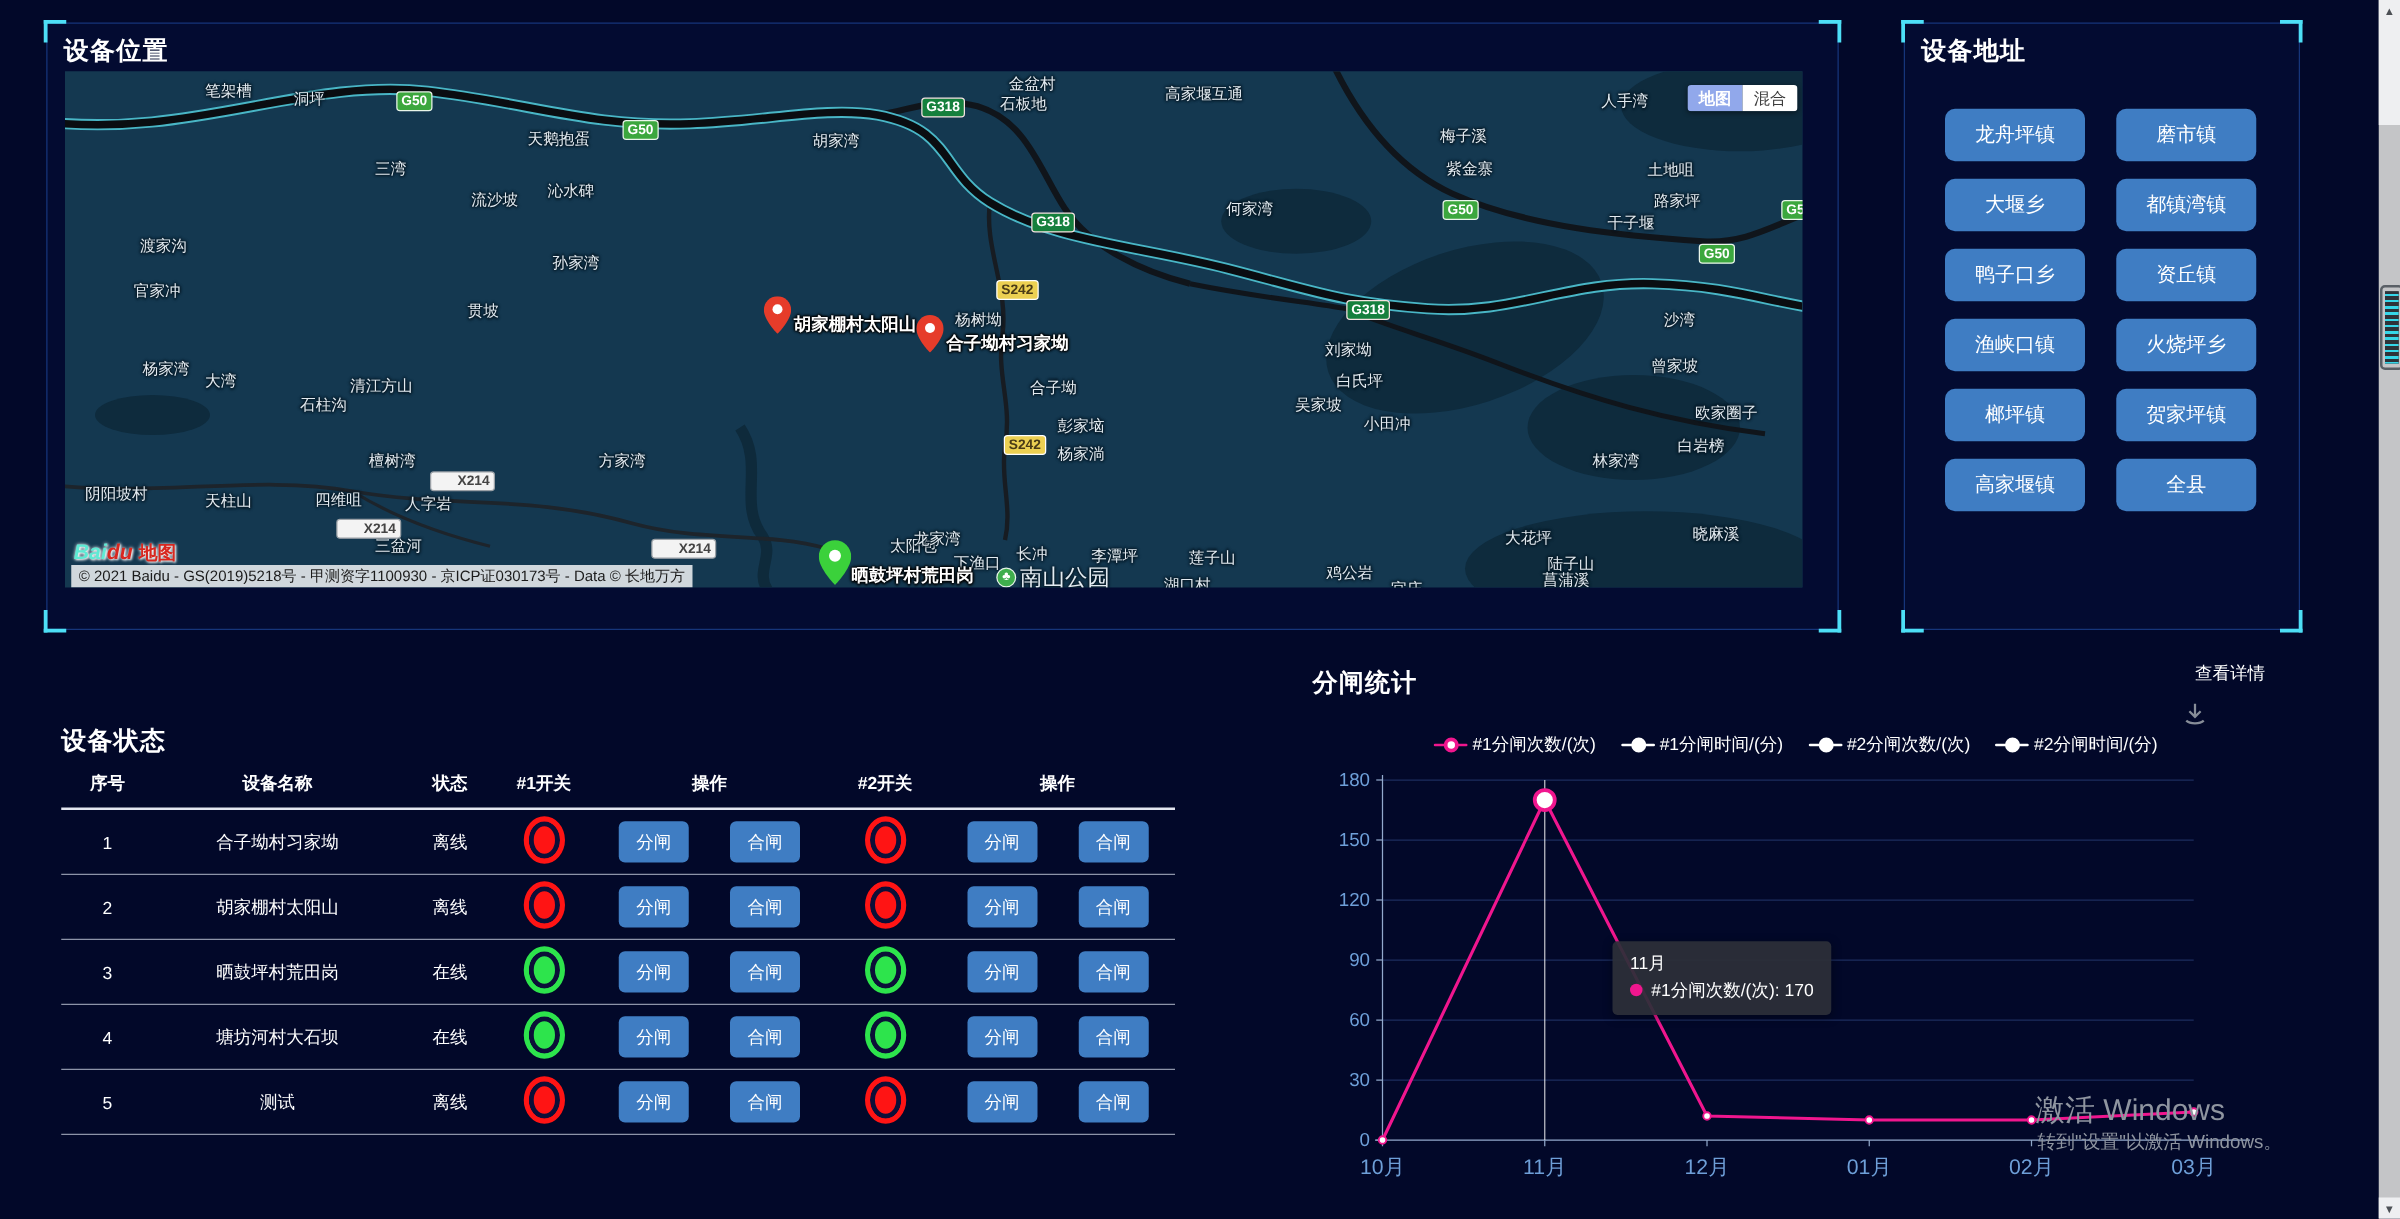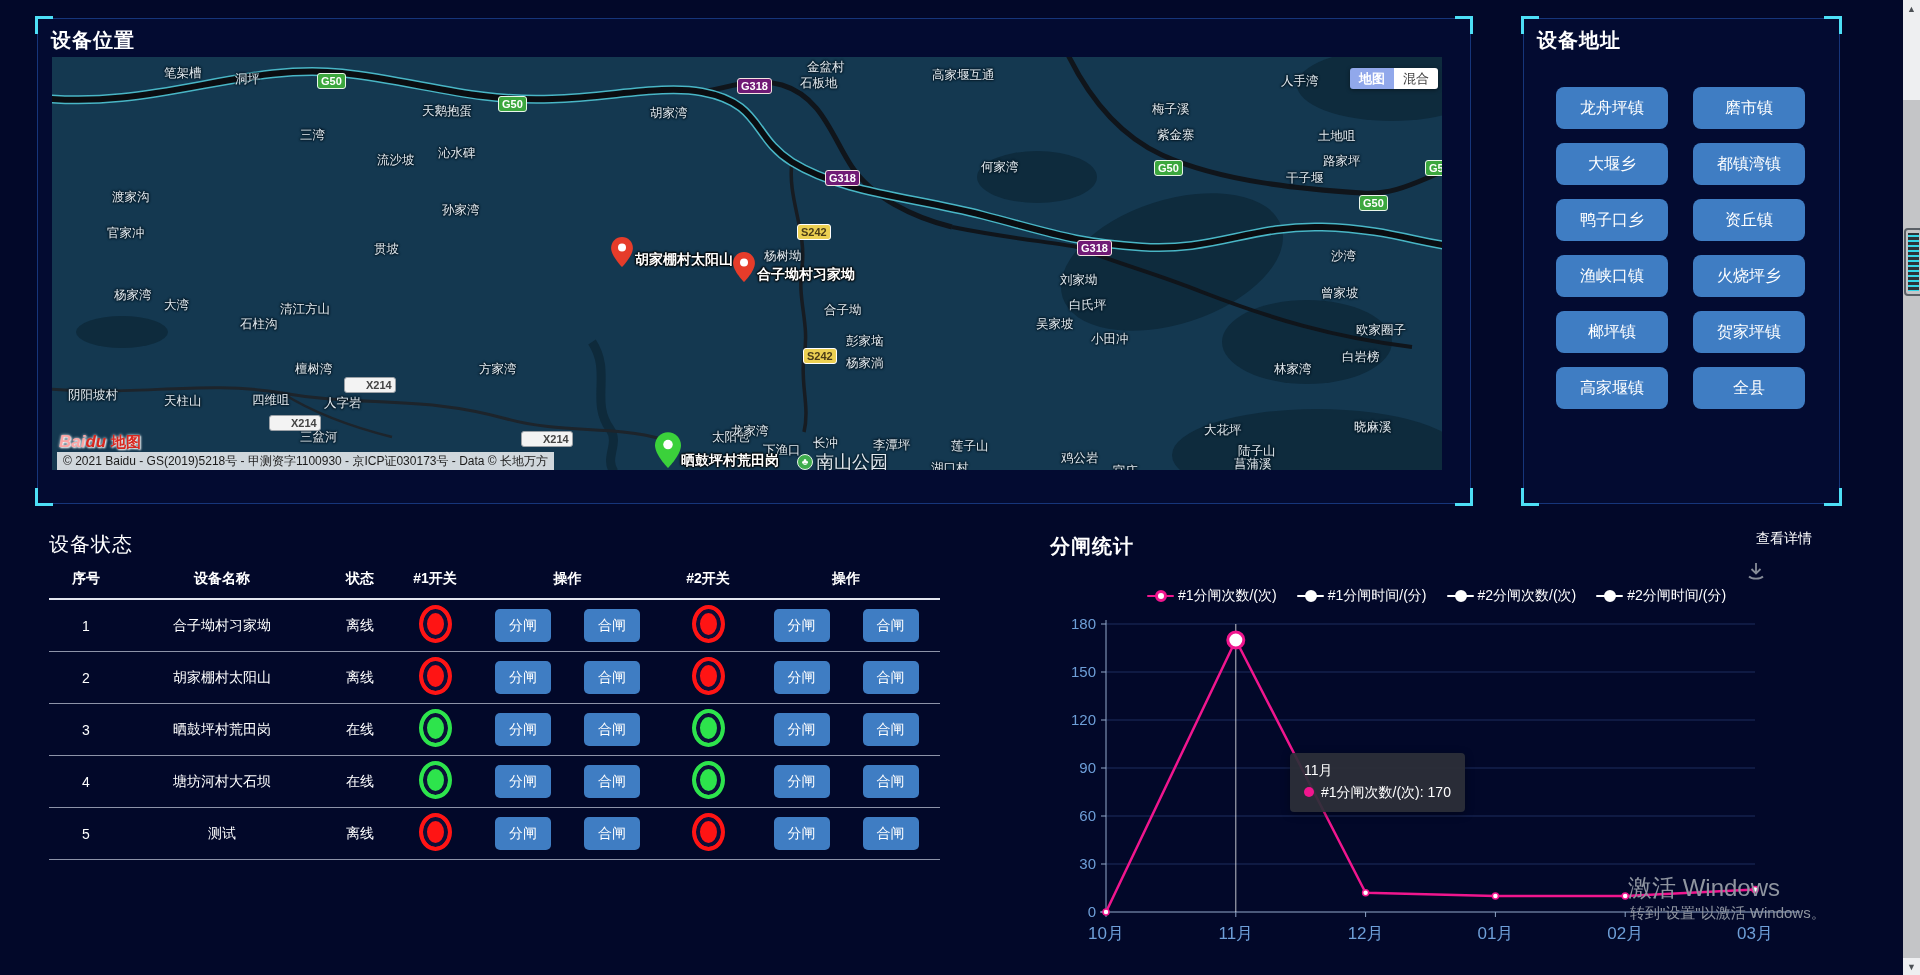--- a/index.html
+++ b/index.html
@@ -16,46 +16,46 @@
   .c-bl{bottom:-3px;left:-3px;border-bottom-width:3px;border-left-width:3px;}
   .c-br{bottom:-3px;right:-3px;border-bottom-width:3px;border-right-width:3px;}
   .panel-title{position:absolute;top:8px;left:13px;font-size:20px;font-weight:bold;letter-spacing:1px;}
   
   #map{position:absolute;left:14px;top:38px;width:1390px;height:413px;background:#143850;overflow:hidden;}
   #map svg.roads{position:absolute;left:0;top:0;}
   .map-label{position:absolute;font-size:12.5px;color:#e3ebf1;white-space:nowrap;
     text-shadow:1px 0 2px #071824,-1px 0 2px #071824,0 1px 2px #071824,0 -1px 2px #071824;}
   .shield{position:absolute;font-size:11px;font-weight:bold;line-height:14px;padding:0 3px;border-radius:3px;white-space:nowrap;}
   .sh-g{background:#3ca73e;color:#fff;border:1px solid #eaf6ea;}
-  .sh-r{background:#701a75;color:#fff;border:1px solid #f6e3e1;}
+  .sh-r{background:#15803d;color:#fff;border:1px solid #f6e3e1;}
   .sh-y{background:#ecd052;color:#4a3b17;border:1px solid #fff;}
   .sh-w{background:#f3f3f3;color:#444;border:1px solid #9aa0a6;padding-left:21px;}
   .pin{position:absolute;}
   .pin-label{position:absolute;font-size:14px;font-weight:bold;color:#fff;white-space:nowrap;
     text-shadow:1px 0 2px #000,-1px 0 2px #000,0 1px 2px #000,0 -1px 2px #000;}
   .map-ctrl{position:absolute;top:11px;right:4px;display:flex;font-size:13px;line-height:17px;
     box-shadow:0 1px 4px rgba(0,0,0,.45);border-radius:3px;overflow:hidden;}
   .map-ctrl .sel{background:#91a8eb;color:#fff;font-weight:bold;padding:2px 9px;cursor:pointer;}
   .map-ctrl .uns{background:#ffffff;color:#3c3c3c;padding:2px 9px;cursor:pointer;}
   .copyright{position:absolute;left:5px;bottom:0;background:rgba(255,255,255,.8);color:#1b1b1b;
     font-size:12px;line-height:16px;padding:1px 6px;white-space:nowrap;}
   .baidu-logo{position:absolute;left:7px;bottom:18px;font-size:17px;font-weight:bold;font-style:italic;white-space:nowrap;
     text-shadow:0 0 3px #fff,1px 1px 2px #fff;}
-  .bd-blue{color:#fca5a5;} .bd-red{color:#d8271f;} .bd-map{color:#d8271f;font-style:normal;font-size:15px;}
+  .bd-blue{color:#5eead4;} .bd-red{color:#d8271f;} .bd-map{color:#d8271f;font-style:normal;font-size:15px;}
   .park{position:absolute;display:flex;align-items:center;gap:3px;}
   .park-ico{width:14px;height:14px;border-radius:50%;background:#3fae4d;border:1px solid #e6f4e8;
     color:#fff;font-size:10px;line-height:13px;text-align:center;}
   .park-name{font-size:18px;color:#e3ebf1;text-shadow:1px 0 2px #071824,-1px 0 2px #071824,0 1px 2px #071824;}
   
   #addr-grid{position:absolute;left:32px;top:68px;display:grid;grid-template-columns:112px 112px;gap:14px 25px;}
   .addr-btn{width:112px;height:42px;background:#3f7dc3;border:none;border-radius:8px;color:#fff;
     font-size:16px;font-family:inherit;cursor:pointer;}
   
   #status-section{position:absolute;left:49px;top:531px;width:900px;}
-  .sec-title{font-size:20px;font-weight:normal;letter-spacing:1px;}
+  .sec-title{font-size:20px;font-weight:bold;letter-spacing:1px;margin-top:48px;}
   .ds-grid{display:grid;grid-template-columns:74px 198px 78px 72px 193px 88px 188px;align-items:center;text-align:center;}
   #ds-head{margin-top:12px;font-weight:bold;font-size:14px;padding-bottom:10px;border-bottom:2px solid #e3e6f0;width:891px;}
   .ds-row{height:51px;border-bottom:1px solid #8d93a8;font-size:14px;width:891px;}
   .ind{display:inline-block;width:25px;height:30px;border-radius:50%;}
   .op-btn{width:56px;height:33px;background:#3f7dc3;color:#fff;border:none;border-radius:5px;
     font-size:14px;font-family:inherit;cursor:pointer;}
   .ops{display:flex;justify-content:center;gap:33px;}
   
   #stats{position:absolute;left:1040px;top:520px;width:863px;height:455px;}
   #stats-title{position:absolute;left:10px;top:13px;font-size:20px;font-weight:bold;letter-spacing:1px;}

